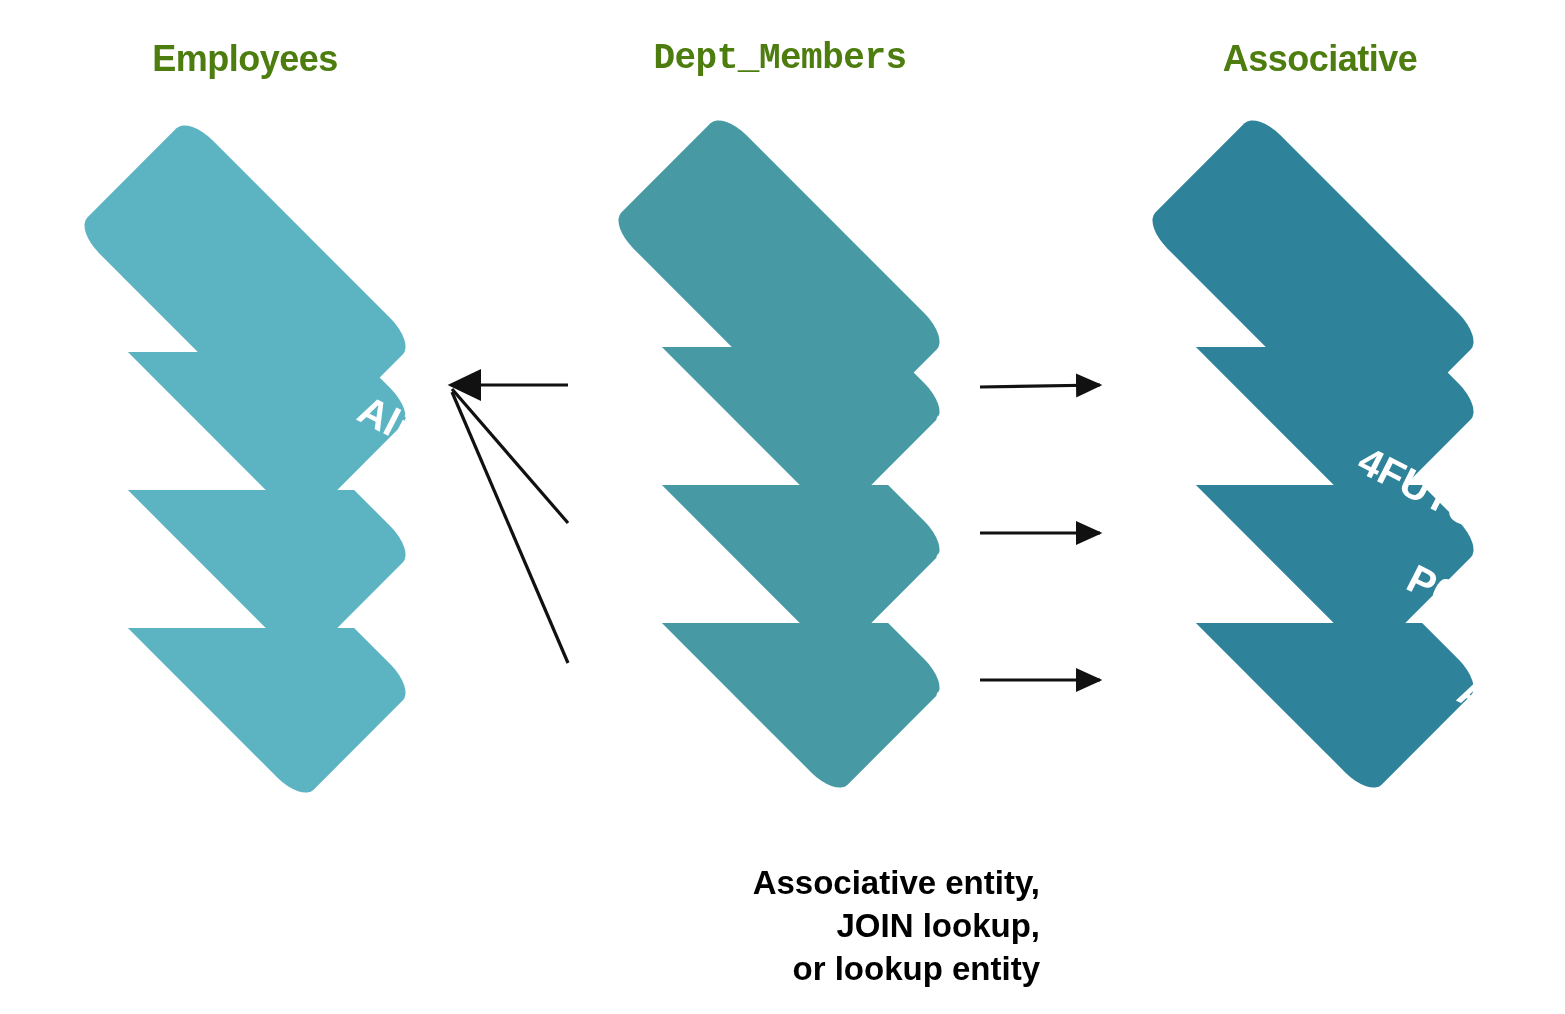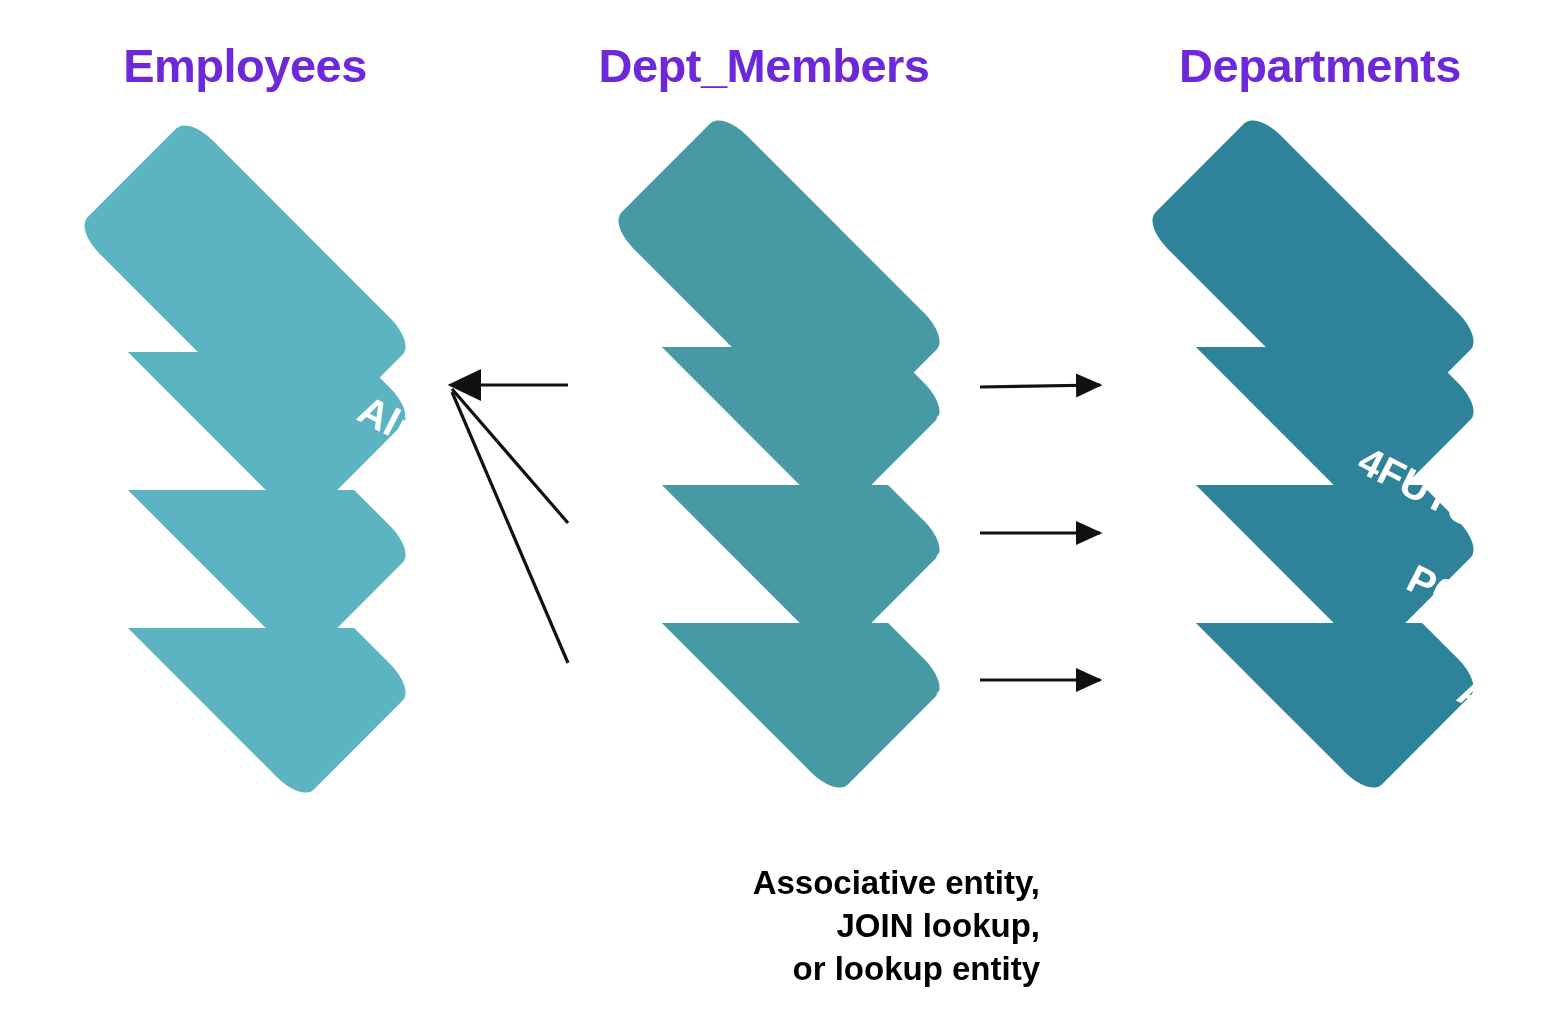--- a/index.html
+++ b/index.html
@@ -16,28 +16,28 @@
   #stage {
     position: relative;
     width: 1565px;
     height: 1014px;
     background: #ffffff;
   }
   .col-title {
     position: absolute;
     font-family: "Liberation Sans", sans-serif;
     font-weight: bold;
-    font-size: 47px;
-    color: #6d28d9;
+    font-size: 36px;
+    color: #4d7c0f;
     white-space: nowrap;
     text-align: center;
     letter-spacing: -0.5px;
   }
   #title-employees { left: 0px;    top: 38px; width: 490px; }
-  #title-deptmembers { left: 519px; top: 38px; width: 490px; }
+  #title-deptmembers { left: 535px; top: 38px; width: 490px; font-family: Liberation Mono, monospace; }
   #title-departments { left: 1075px; top: 38px; width: 490px; }
 
   #caption {
     position: absolute;
     left: 540px;
     top: 862px;
     width: 500px;
     text-align: right;
     font-family: "Liberation Sans", sans-serif;
     font-weight: bold;
@@ -57,21 +57,21 @@
     fill: #ffffff;
   }
 </style>
 </head>
 <body>
 
 <div id="stage">
 
   <div class="col-title" id="title-employees">Employees</div>
   <div class="col-title" id="title-deptmembers">Dept_Members</div>
-  <div class="col-title" id="title-departments">Departments</div>
+  <div class="col-title" id="title-departments">Associative</div>
 
   <svg class="diagram" width="1565" height="1014" viewBox="0 0 1565 1014">
     <defs>
 
       <g id="def-none"></g>
 
       <clipPath id="clip-emp-0">
           <rect x="18" y="352" width="456" height="170"></rect>
         </clipPath>
       <clipPath id="clip-emp-1">

